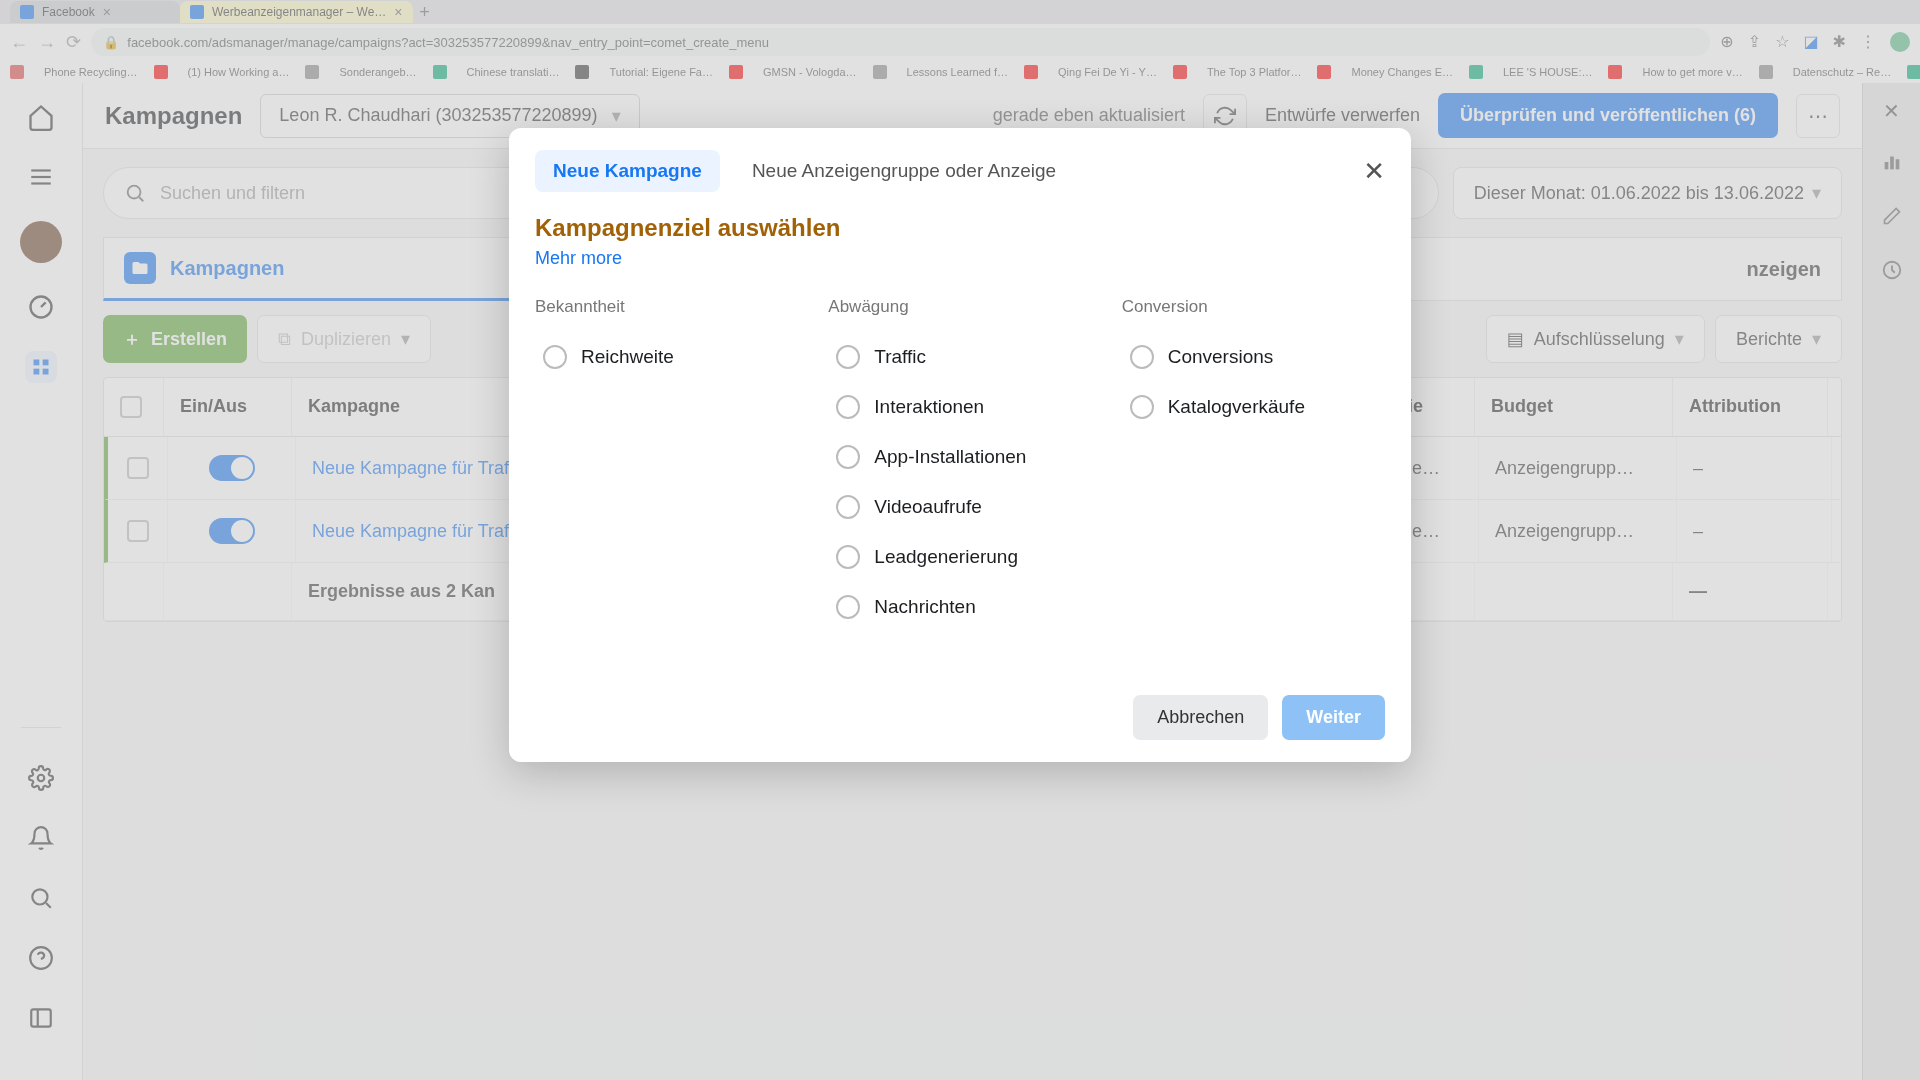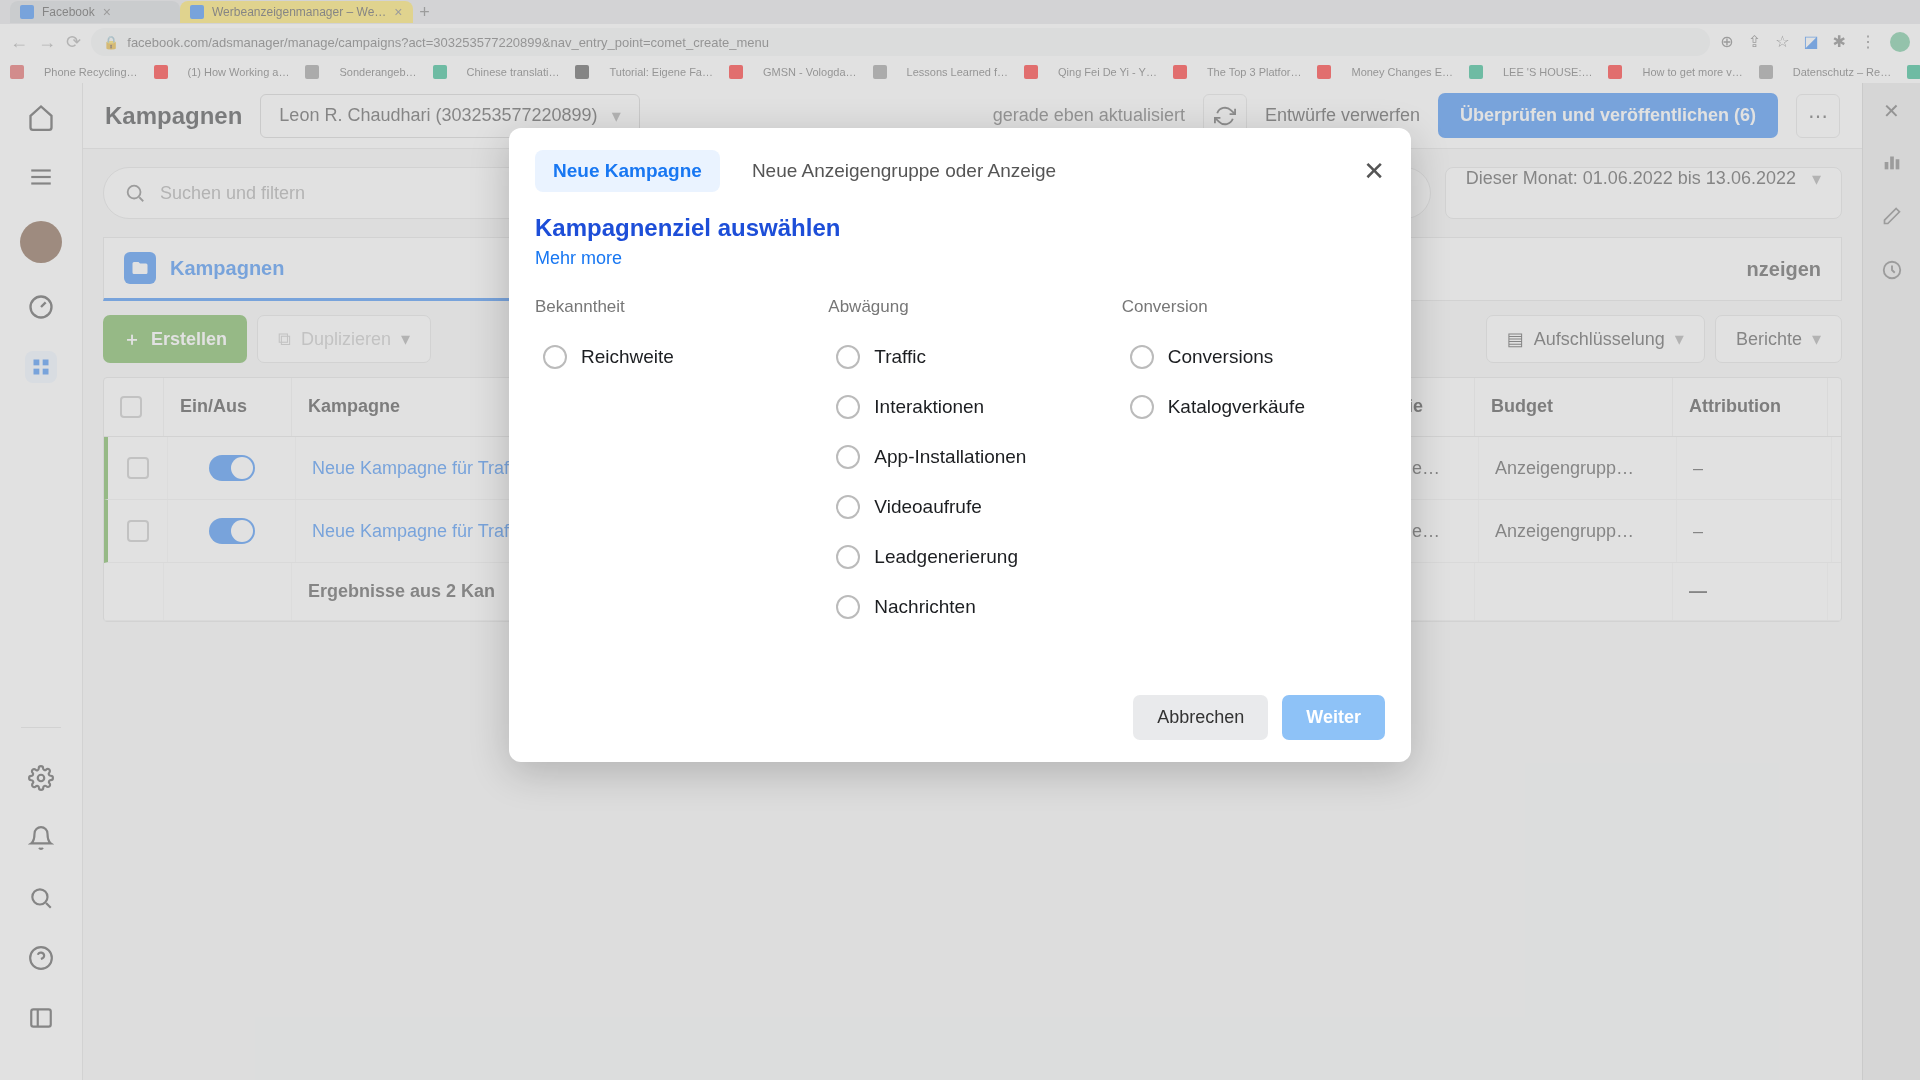--- a/index.html
+++ b/index.html
@@ -1,19 +1,19 @@
 <!DOCTYPE html>
 <html><head>
 <meta charset="utf-8">
 <style>
 *{margin:0;padding:0;box-sizing:border-box;font-family:-apple-system,BlinkMacSystemFont,"Segoe UI",Helvetica,Arial,sans-serif}
 body{background:#e8e8e8;width:1920px;height:1080px;overflow:hidden;position:relative}
 .browser-chrome{background:#dfe1e5;height:83px}
 .tab-bar{height:24px;display:flex;align-items:center;padding-left:10px;gap:0}
-.tab{height:22px;background:#fde047;border-radius:8px 8px 0 0;display:flex;align-items:center;padding:0 10px;gap:8px;font-size:12px;color:#333;min-width:170px}
+.tab{height:22px;background:#fef9c3;border-radius:8px 8px 0 0;display:flex;align-items:center;padding:0 10px;gap:8px;font-size:12px;color:#333;min-width:170px}
 .tab.inactive{background:#cdd0d4}
 .tab-favicon{width:14px;height:14px;border-radius:2px}
 .tab-close{color:#666;font-size:14px}
 .new-tab{width:24px;height:24px;display:flex;align-items:center;justify-content:center;color:#666;font-size:18px}
 .nav-bar{height:36px;display:flex;align-items:center;padding:0 10px;gap:10px;background:#fff}
 .nav-btn{color:#999;font-size:18px}
 .url-bar{flex:1;background:#f1f3f4;border-radius:20px;height:28px;display:flex;align-items:center;padding:0 12px;gap:8px;font-size:13px;color:#555}
 .url-icons{display:flex;gap:14px;color:#666;font-size:16px}
 .bookmarks{height:23px;display:flex;align-items:center;padding:0 10px;gap:16px;background:#fff;font-size:11px;color:#555;overflow:hidden;white-space:nowrap}
 .bm{display:flex;align-items:center;gap:20px}
@@ -30,21 +30,21 @@
 .account-sel{display:flex;align-items:center;gap:14px;border:1px solid #ccc;border-radius:6px;padding:10px 18px;font-size:18px;color:#333}
 .chev{color:#999}
 .top-spacer{flex:1}
 .updated{font-size:18px;color:#555}
 .icon-btn{width:44px;height:44px;border:1px solid #ddd;border-radius:6px;display:flex;align-items:center;justify-content:center;font-size:20px;color:#444}
 .link-btn{font-size:18px;color:#333}
 .primary-btn{background:#1877f2;color:#fff;padding:12px 22px;border-radius:7px;font-size:18px;font-weight:600}
 .content{flex:1;padding:18px 20px;overflow:hidden}
 .search-row{display:flex;gap:14px;margin-bottom:18px}
 .search-bar{flex:1;background:#fff;border:1px solid #ddd;border-radius:28px;height:52px;display:flex;align-items:center;padding:0 20px;gap:14px;font-size:18px;color:#999}
-.date-sel{background:#fff;border:1px solid #ddd;border-radius:8px;padding:0 20px;display:flex;font-size:18px;color:#333;gap:16px}
+.date-sel{background:#fff;border:1px solid #ddd;border-radius:8px;padding:0 20px;display:flex;align-items:center;font-size:18px;color:#333;gap:8px}
 .tabs-row{display:flex;gap:0;margin-bottom:0}
 .tab-pill{flex:1;background:#fff;border:1px solid #ddd;padding:14px 20px;display:flex;align-items:center;gap:14px;font-size:20px;font-weight:600;color:#333}
 .tab-pill.active{color:#1877f2;border-bottom:3px solid #1877f2}
 .folder-icon{width:32px;height:32px;background:#1877f2;border-radius:6px;display:flex;align-items:center;justify-content:center;color:#fff}
 .toolbar{display:flex;gap:10px;padding:14px 0}
 .tb-btn{background:#fff;border:1px solid #ddd;border-radius:7px;padding:12px 20px;display:flex;align-items:center;gap:10px;font-size:18px;color:#333}
 .tb-create{background:#5aa636;color:#fff;font-weight:600;border:none}
 .tb-dis{color:#bbb}
 .table{background:#fff;border:1px solid #ddd;border-radius:4px}
 .thead{display:flex;border-bottom:1px solid #ddd}
@@ -65,21 +65,21 @@
 .trow.footer{border-left:none;font-weight:700}
 .right-rail{width:58px;background:#e6e6e6;border-left:1px solid #ccc;display:flex;flex-direction:column;align-items:center;padding-top:16px;gap:24px}
 .rr-close{font-size:20px;color:#555}
 .rr-icon{width:30px;height:30px;display:flex;align-items:center;justify-content:center;color:#666;font-size:20px}
 .overlay{position:absolute;inset:0;background:rgba(200,200,200,0.55);display:flex;align-items:flex-start;justify-content:center;padding-top:128px}
 .modal{width:902px;background:#fff;border-radius:12px;box-shadow:0 10px 40px rgba(0,0,0,0.2);padding:22px 26px}
 .modal-tabs{display:flex;gap:14px;align-items:center;margin-bottom:22px}
 .mtab{padding:10px 18px;border-radius:8px;font-size:19px;color:#555}
 .mtab.active{background:#eaf3ff;color:#1877f2;font-weight:600}
 .mclose{margin-left:auto;font-size:26px;color:#555;cursor:pointer}
-.mtitle{font-size:24px;font-weight:700;color:#1d4ed8;margin-bottom:6px}
+.mtitle{font-size:24px;font-weight:700;color:#a16207;margin-bottom:6px}
 .mlink{color:#1877f2;font-size:18px;margin-bottom:28px;display:block}
 .obj-cols{display:flex;gap:30px;margin-bottom:60px}
 .obj-col{flex:1}
 .obj-head{font-size:17px;color:#777;margin-bottom:18px}
 .obj-item{display:flex;align-items:center;gap:14px;padding:10px 8px;border-radius:8px;font-size:19px;color:#1c1e21;margin-bottom:6px}
 .obj-item.hover{background:#f3f3f3}
 .radio{width:24px;height:24px;border:2px solid #bbb;border-radius:50%}
 .info-icon{width:18px;height:18px;background:#333;color:#fff;border-radius:50%;font-size:12px;display:flex;align-items:center;justify-content:center}
 .mfooter{display:flex;justify-content:flex-end;gap:14px}
 .mbtn{padding:12px 24px;border-radius:7px;font-size:18px;border:none}

